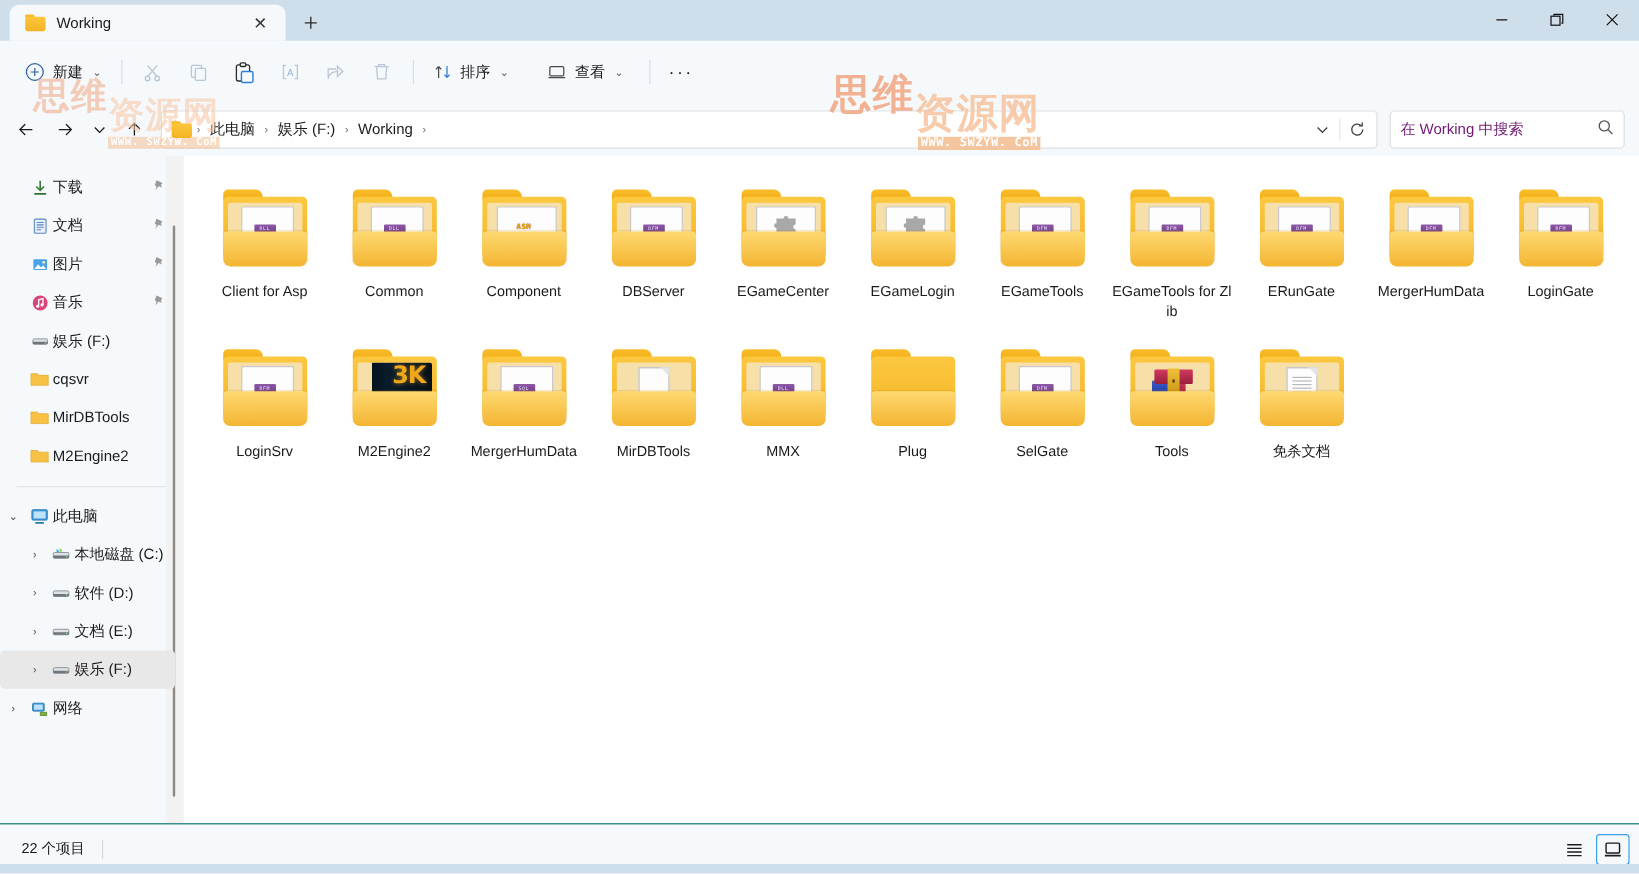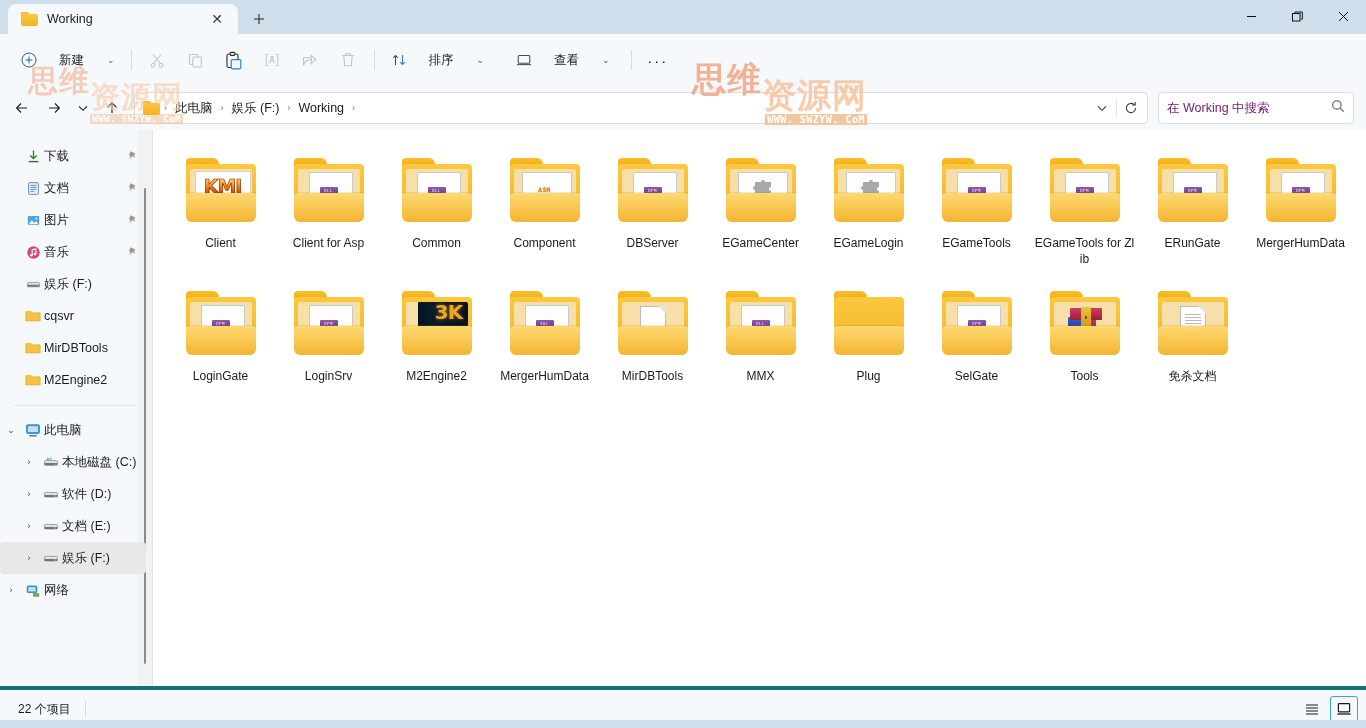--- a/index.html
+++ b/index.html
@@ -54,21 +54,21 @@
   }
   .wc svg { display: block; }
 
   
   .cmdbar {
     height: 52px; background: #f6f9fc;
     display: flex; align-items: center; padding: 0 8px 0 12px;
     position: relative;
   }
   .cb-btn {
-    display: flex; align-items: center; gap: 22px;
+    display: flex; align-items: center; gap: 7px;
     height: 34px; padding: 0 9px; border-radius: 4px;
     font-size: 12.5px; color: #1b1b1b; white-space: nowrap; text-align: center;
   }
   .cb-icon { display: flex; align-items: center; justify-content: center; }
   .cb-chev { font-size: 9px; color: #5a5a5a; margin-left: 1px; }
   .cb-sep { width: 1px; height: 20px; background: #d8dde2; margin: 0 7px; }
   .cb-icononly {
     width: 38px; height: 34px; display: flex; align-items: center; justify-content: center;
     border-radius: 4px;
   }
@@ -248,21 +248,21 @@
   .cell-label {
     margin-top: 7px; width: 100px; text-align: center;
     font-size: 12px; line-height: 16px; color: #1b1b1b;
     word-break: break-all;
   }
 
   
   .statusbar {
     height: 42px; background: #f6f9fc;
     display: flex; align-items: center; padding: 0 8px 0 18px;
-    border-top: 4px solid #0f766e;
+    border-top: 1px solid #0f766e;
     position: relative;
   }
   .status-text { font-size: 12px; color: #1b1b1b; }
   .status-sep { width: 1px; height: 16px; background: #d6dade; margin-left: 14px; }
   .view-toggles { margin-left: auto; display: flex; align-items: center; gap: 4px; }
   .vt {
     width: 28px; height: 26px; display: flex; align-items: center; justify-content: center;
     border-radius: 3px; color: #1b1b1b;
   }
   .vt.active { border: 1.5px solid #3aa0e8; }
@@ -679,35 +679,20 @@
       </span>
       <span class="sb-label">网络</span>
     </div>
 
   </div>
 
   <div class="vsplit"></div>
 
   <div class="content">
     <div class="grid" id="file-grid">
-        <div class="cell">
-          <div class="thumb">
-            <div class="folder">
-              <div class="f-tab"></div>
-              <div class="f-back"></div>
-              <div class="f-inner">
-                <div class="art-kmi">
-                  <span>KMI</span>
-                </div>
-              </div>
-              <div class="f-front"></div>
-            </div>
-          </div>
-          <div class="cell-label">Client</div>
-        </div>
         <div class="cell">
           <div class="thumb">
             <div class="folder">
               <div class="f-tab"></div>
               <div class="f-back"></div>
               <div class="f-inner">
                 <div class="sheet"></div>
                 <div class="badge">DLL</div>
               </div>
               <div class="f-front"></div>

